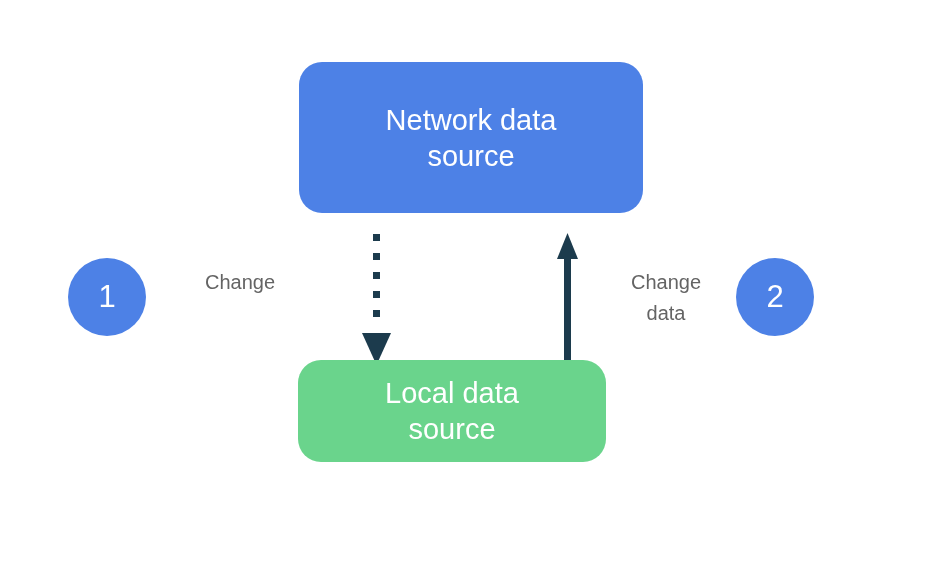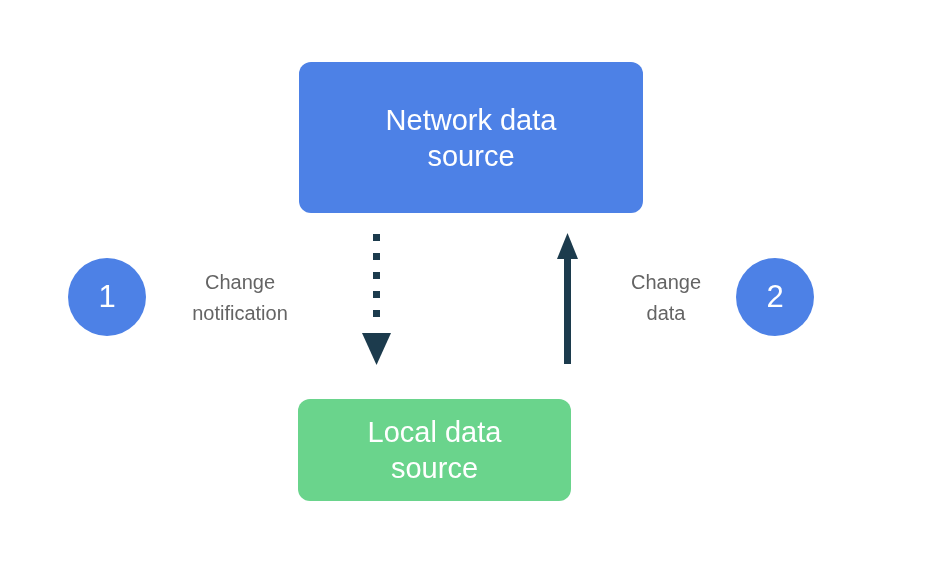--- a/index.html
+++ b/index.html
@@ -10,41 +10,41 @@
   .stage {
     position: relative;
     width: 946px;
     height: 580px;
     background: #ffffff;
     overflow: hidden;
     font-family: "Liberation Sans", sans-serif;
   }
   .box {
     position: absolute;
-    border-radius: 12px;
+    border-radius: 23px;
     display: flex;
     flex-direction: column;
     align-items: center;
     justify-content: center;
     color: #ffffff;
     font-size: 29px;
     line-height: 36px;
     text-align: center;
   }
   .box-network {
     left: 299px;
     top: 62px;
     width: 344px;
     height: 151px;
     background: #4d81e6;
   }
   .box-local {
     left: 298px;
-    top: 399px;
-    width: 273px;
+    top: 360px;
+    width: 308px;
     height: 102px;
     background: #6ad48c;
   }
   .arrows-layer {
     position: absolute;
     left: 0;
     top: 0;
     width: 946px;
     height: 580px;
     pointer-events: none;
@@ -99,21 +99,20 @@
     <span class="line">Local data</span>
     <span class="line">source</span>
   </div>
 
   <div class="step-circle step-1">
     <span>1</span>
   </div>
 
   <div class="arrow-label label-1">
     <span class="line">Change</span>
-    <span class="line">notification</span>
   </div>
 
   <div class="arrow-label label-2">
     <span class="line">Change</span>
     <span class="line">data</span>
   </div>
 
   <div class="step-circle step-2">
     <span>2</span>
   </div>

